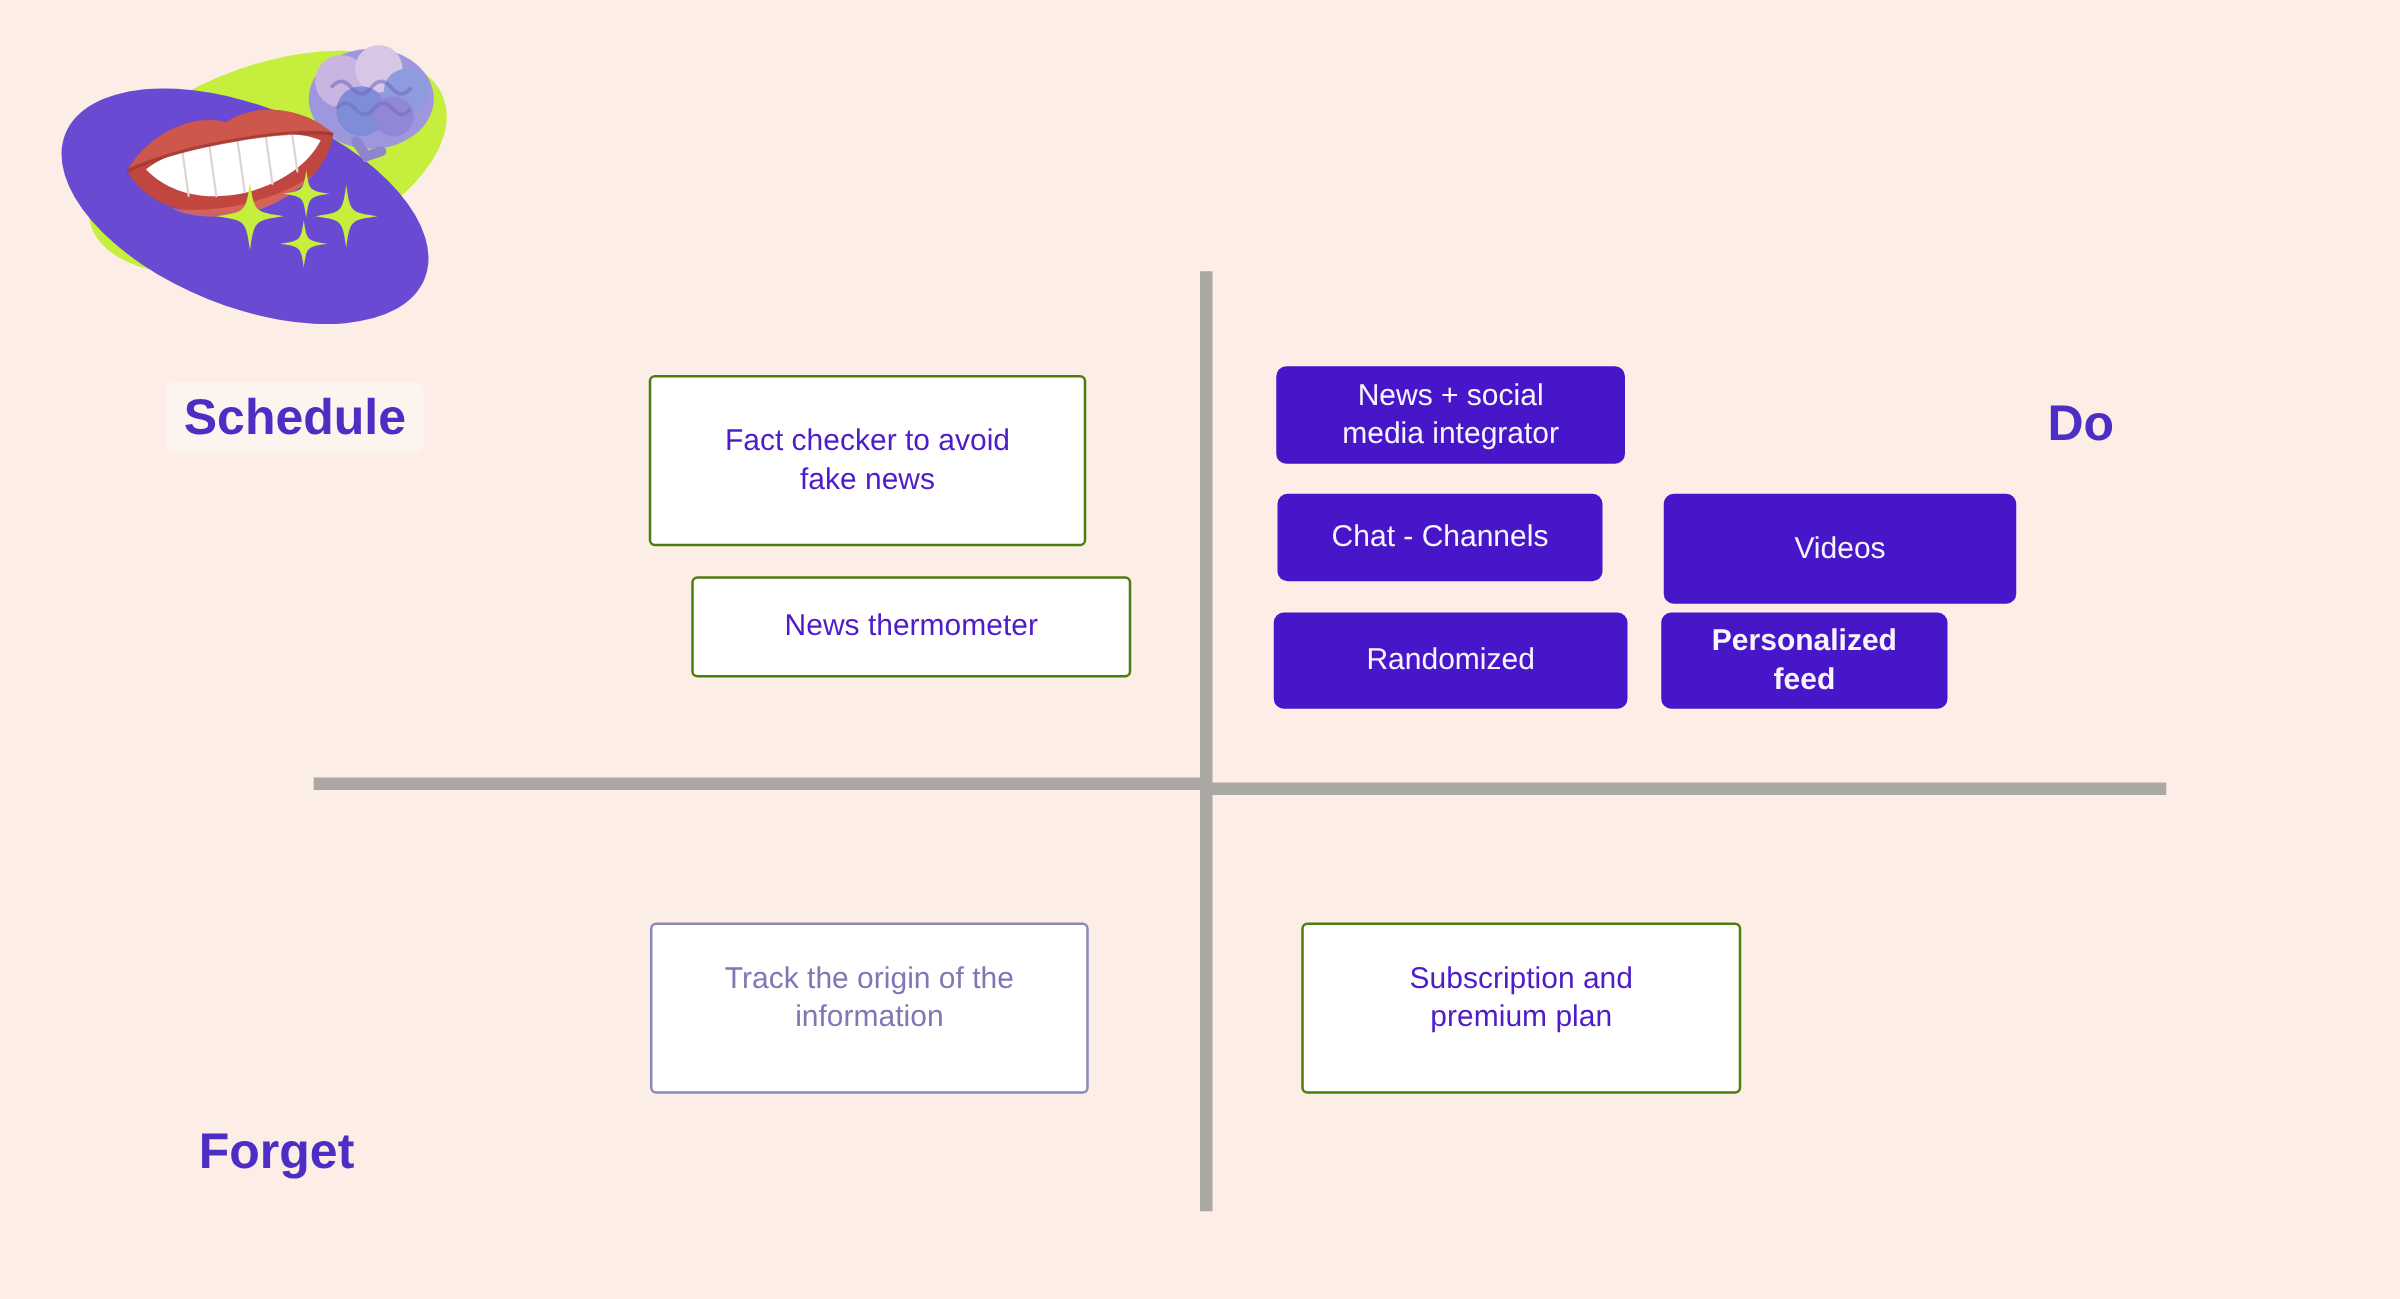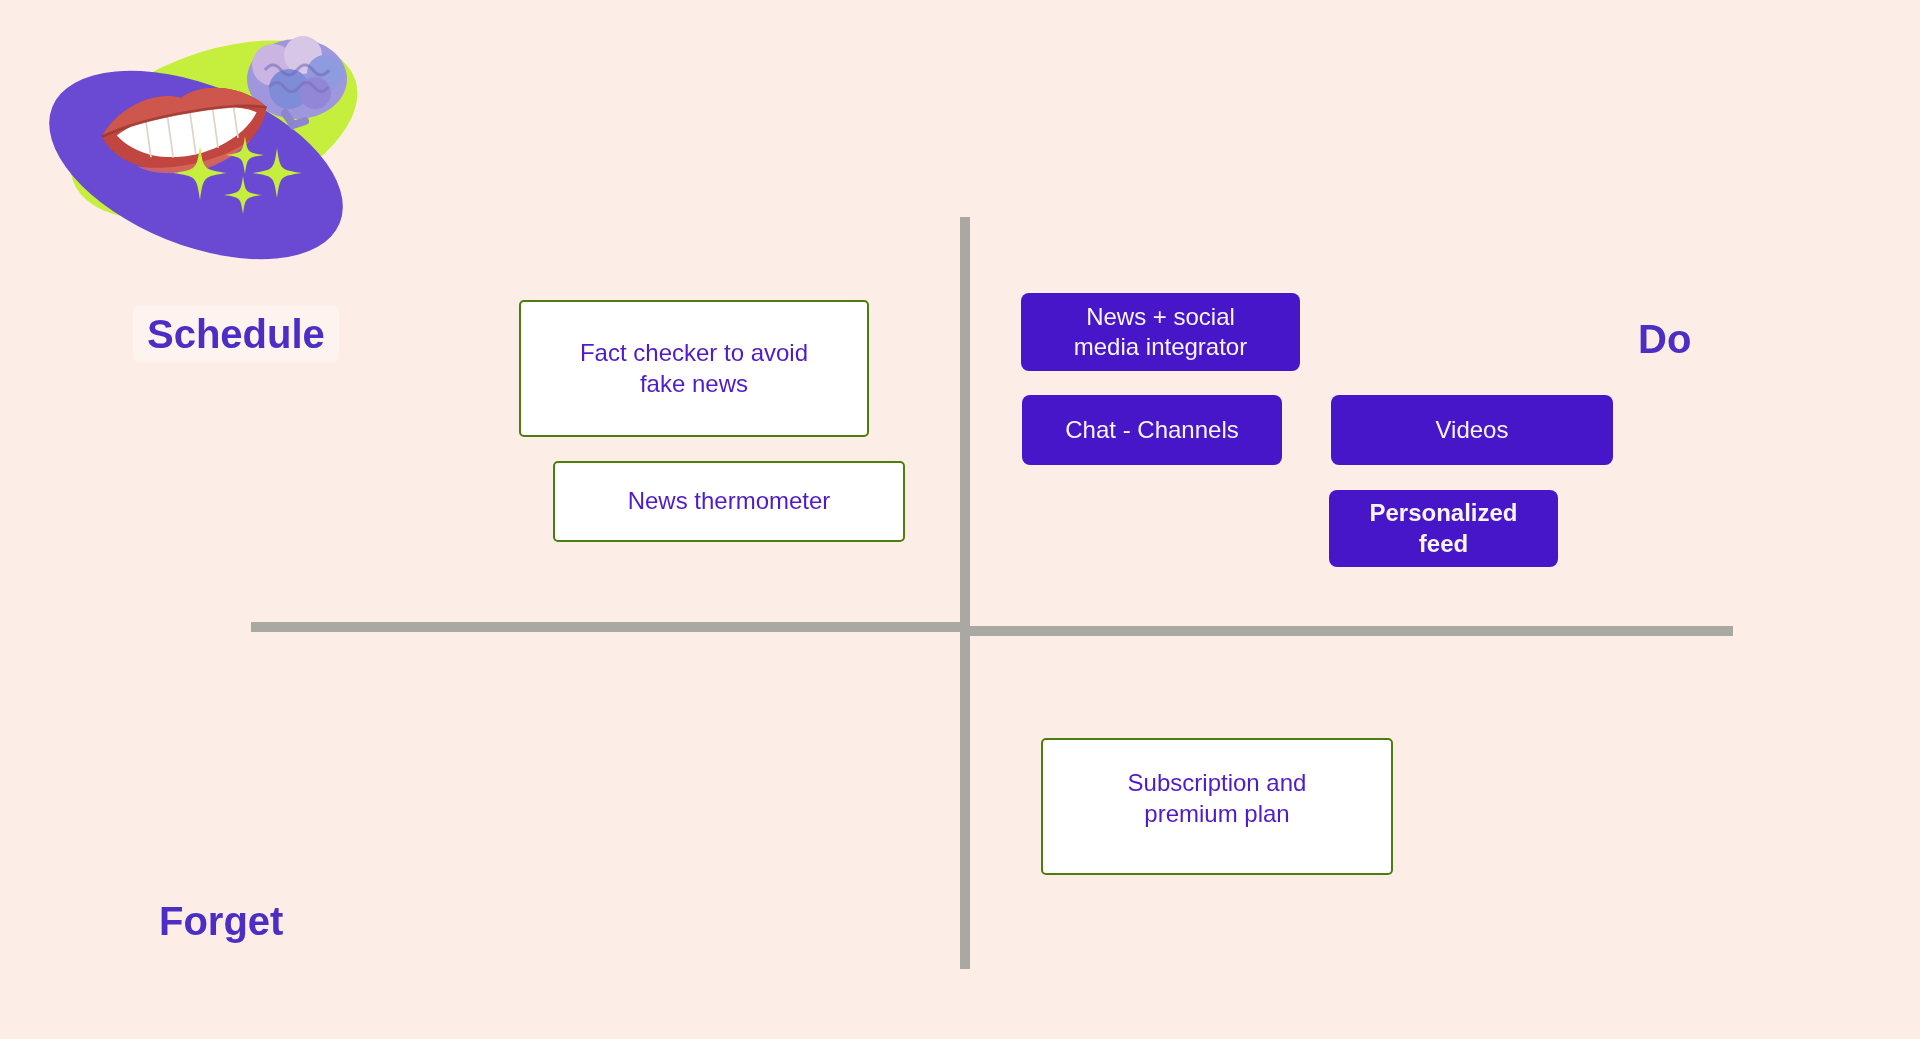--- a/index.html
+++ b/index.html
@@ -77,21 +77,24 @@
   <div class="qlabel" style="left:1638px;top:316px;">Do</div>
   <div class="qlabel" style="left:159px;top:898px;">Forget</div>
 
   <div class="card outlined" style="left:519px;top:300px;width:350px;height:137px;">Fact checker to avoid
 fake news</div>
   <div class="card outlined" style="left:520px;top:461px;width:352px;height:81px;margin-left:33px;">News thermometer</div>
 
   <div class="card filled" style="left:1021px;top:293px;width:279px;height:78px;">News + social
 media integrator</div>
   <div class="card filled" style="left:1022px;top:395px;width:260px;height:70px;">Chat - Channels</div>
-  <div class="card filled" style="left:1331px;top:395px;width:282px;height:70px;">Videos</div>
+  <div class="card filled" style="left:1331px;top:395px;width:282px;height:88px;">Videos</div>
+  <div class="card filled" style="left:1019px;top:490px;width:283px;height:77px;">Randomized</div>
   <div class="card filled" style="left:1329px;top:490px;width:229px;height:77px;font-weight:bold;">Personalized
 feed</div>
 
+  <div class="card muted tall" style="left:520px;top:738px;width:351px;height:137px;">Track the origin of the
+information</div>
 
   <div class="card outlined tall" style="left:1022px;top:738px;width:352px;height:137px;margin-left:19px;">Subscription and
 premium plan</div>
 
 </div>
 
 </body></html>

